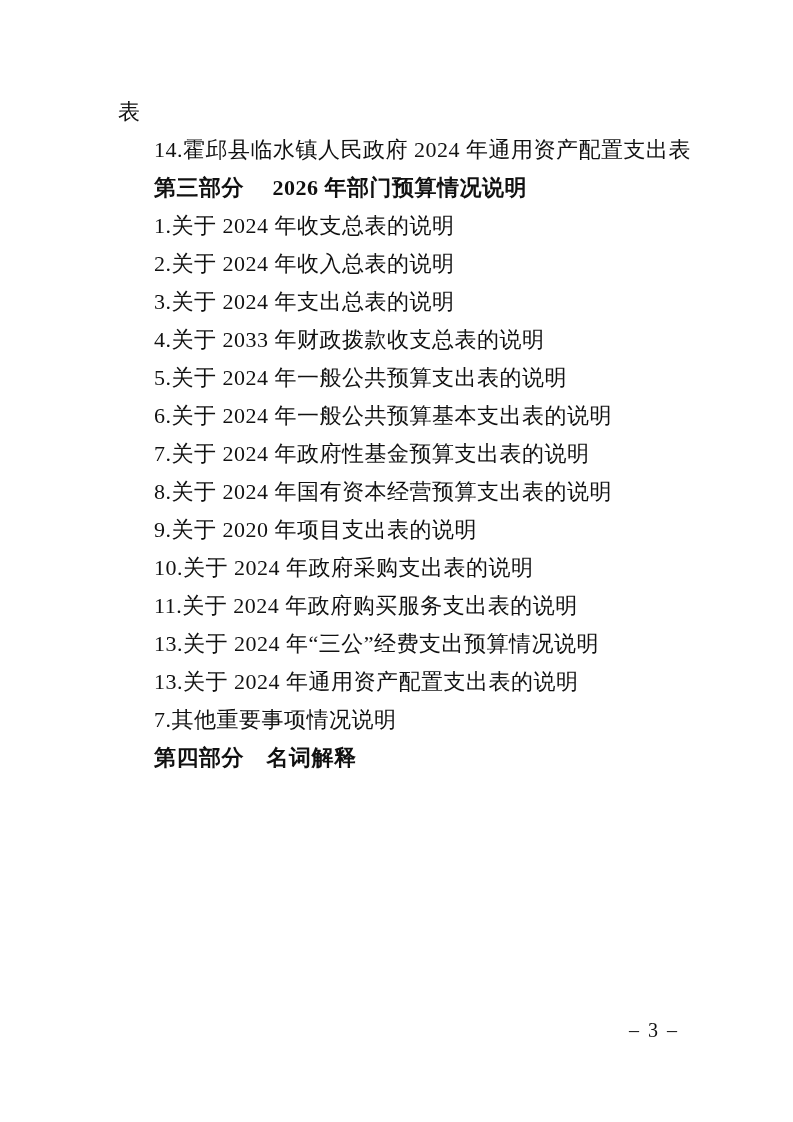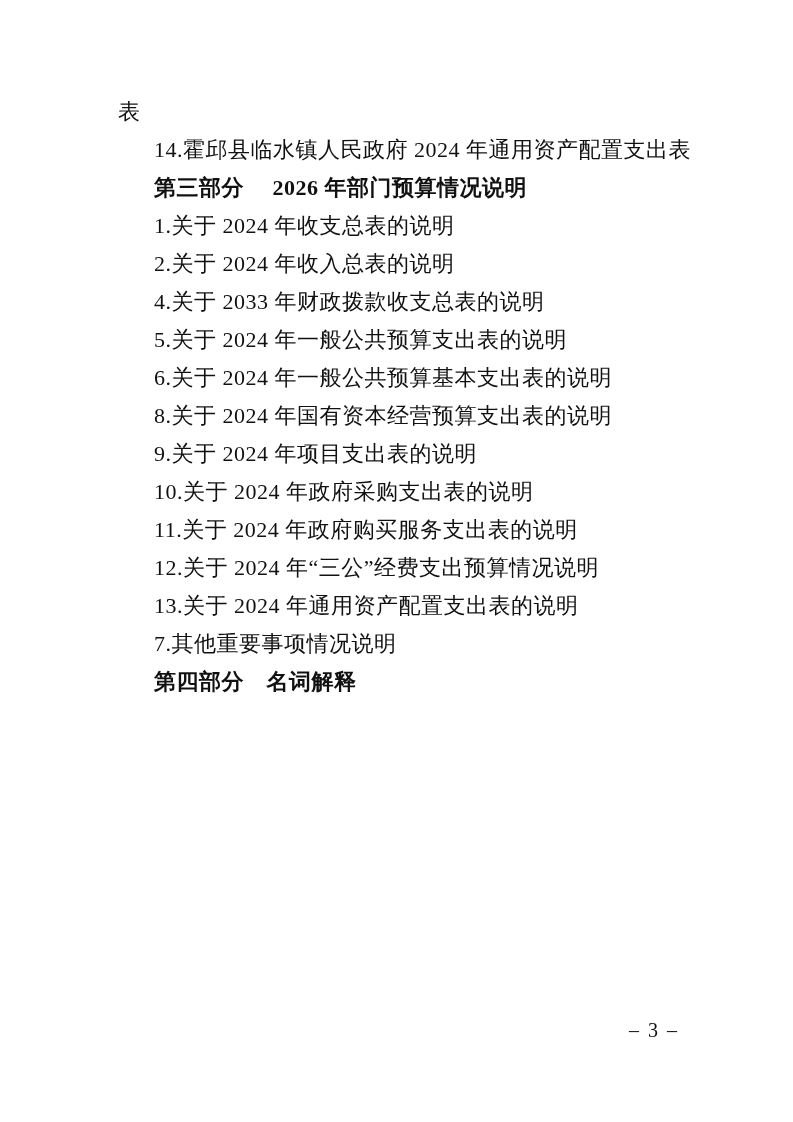--- a/index.html
+++ b/index.html
@@ -47,26 +47,28 @@
 </head>
 <body>
 
 <div class="page">
   <div class="content">
     <div class="line">表</div>
     <div class="line indented">14.霍邱县临水镇人民政府 2024 年通用资产配置支出表</div>
     <div class="line heading">第三部分　 2026 年部门预算情况说明</div>
     <div class="line indented">1.关于 2024 年收支总表的说明</div>
     <div class="line indented">2.关于 2024 年收入总表的说明</div>
+    <div class="line indented">3.关于 2024 年支出总表的说明</div>
     <div class="line indented">4.关于 2033 年财政拨款收支总表的说明</div>
     <div class="line indented">5.关于 2024 年一般公共预算支出表的说明</div>
     <div class="line indented">6.关于 2024 年一般公共预算基本支出表的说明</div>
+    <div class="line indented">7.关于 2024 年政府性基金预算支出表的说明</div>
     <div class="line indented">8.关于 2024 年国有资本经营预算支出表的说明</div>
-    <div class="line indented">9.关于 2024 年项目支出表的说明</div>
+    <div class="line indented">9.关于 2020 年项目支出表的说明</div>
     <div class="line indented">10.关于 2024 年政府采购支出表的说明</div>
     <div class="line indented">11.关于 2024 年政府购买服务支出表的说明</div>
-    <div class="line indented">12.关于 2024 年“三公”经费支出预算情况说明</div>
+    <div class="line indented">13.关于 2024 年“三公”经费支出预算情况说明</div>
     <div class="line indented">13.关于 2024 年通用资产配置支出表的说明</div>
     <div class="line indented">7.其他重要事项情况说明</div>
     <div class="line heading">第四部分　名词解释</div>
   </div>
   <div class="page-number">– 3 –</div>
 </div>
 
 </body></html>

